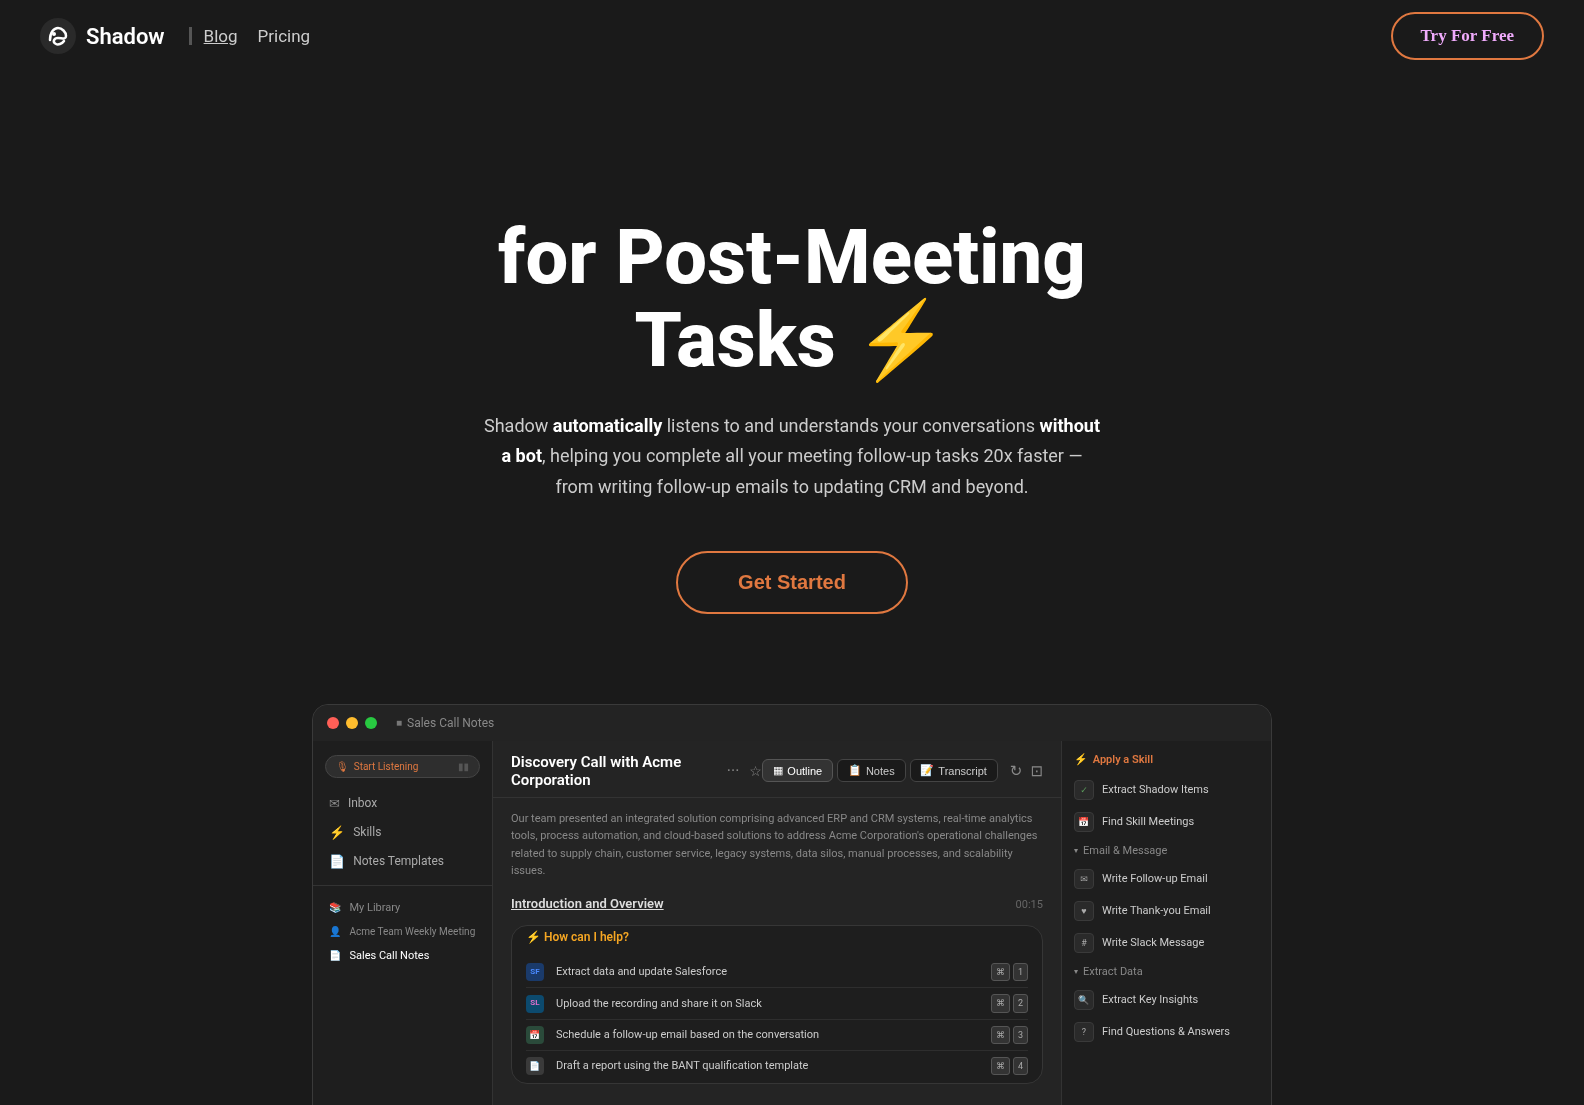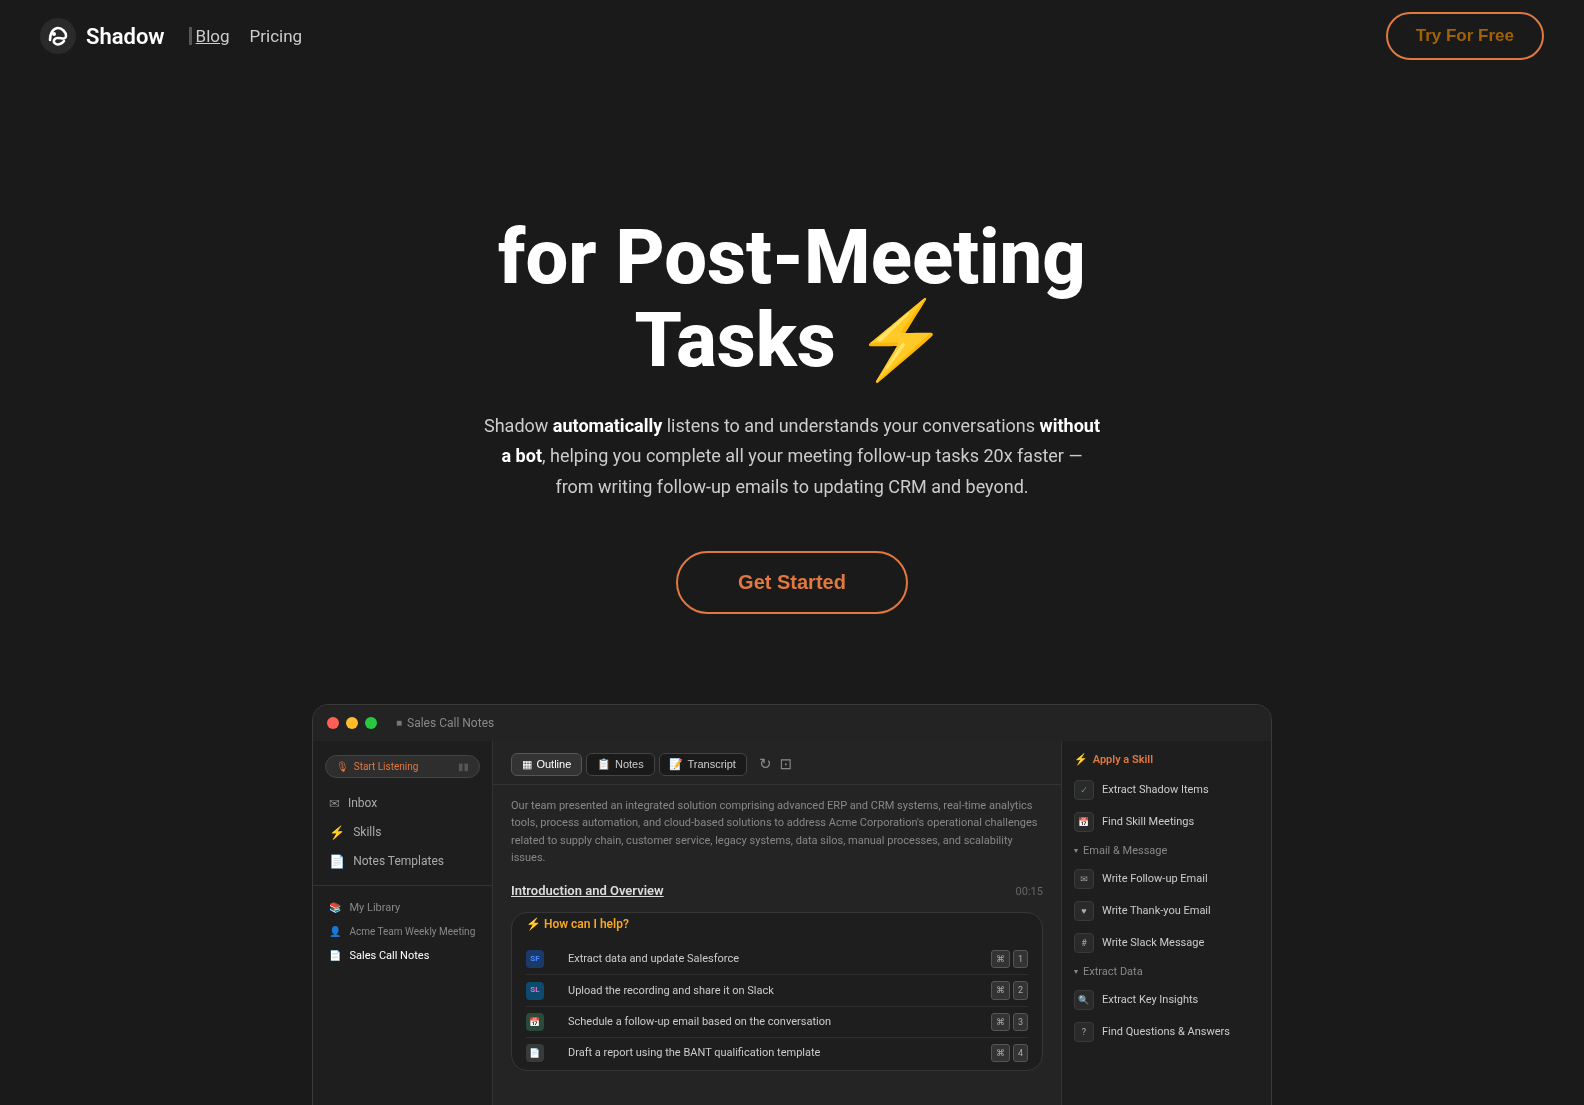--- a/index.html
+++ b/index.html
@@ -47,39 +47,40 @@
     }
     .nav-link {
       color: #ccc;
       text-decoration: none;
       font-size: 17px;
       padding: 6px 12px;
     }
     .nav-link-blog {
       display: flex;
       align-items: center;
-      gap: 0;
+      gap: 8px;
       color: #ccc;
       font-size: 17px;
     }
     .blog-bar {
       width: 3px;
       height: 18px;
       background: #555;
       margin-right: 4px;
     }
     .try-btn {
       background: transparent;
       border: 2px solid #e07840;
-      color: #a16207;
+      color: #f0abfc;
       padding: 12px 28px;
       border-radius: 50px;
       font-size: 17px;
       font-weight: 600;
       cursor: pointer;
+      font-family: Liberation Serif, serif;
     }
 
     
     .hero {
       text-align: center;
       padding: 60px 40px 40px;
     }
     .hero-title {
       font-size: 76px;
       font-weight: 800;
@@ -328,21 +329,21 @@
       justify-content: space-between;
       padding: 6px 0;
       border-bottom: 1px solid #2e2e2e;
       font-size: 11px;
       color: #ccc;
     }
     .task-row:last-child { border-bottom: none; }
     .task-left {
       display: flex;
       align-items: center;
-      gap: 24px;
+      gap: 12px;
     }
     .task-app-icon {
       width: 18px;
       height: 18px;
       border-radius: 4px;
       background: #3a3a6a;
       display: flex;
       align-items: center;
       justify-content: center;
       font-size: 8px;
@@ -514,20 +515,25 @@
         <span style="font-size:10px">Acme Team Weekly Meeting</span>
       </div>
       <div class="sidebar-sub-item active-sub">
         <span style="font-size:10px">📄</span>
         <span>Sales Call Notes</span>
       </div>
     </div>
 
     <div class="app-main">
       <div class="app-main-header">
+        <div class="meeting-title-row">
+          <span class="meeting-title">Discovery Call with Acme Corporation</span>
+          <span class="meeting-dots">···</span>
+          <span class="meeting-star">☆</span>
+        </div>
         <div style="display:flex;align-items:center;gap:12px">
           <div class="tab-buttons">
             <button class="tab-btn active-tab">
               <span>▦</span>
               <span>Outline</span>
             </button>
             <button class="tab-btn">
               <span>📋</span>
               <span>Notes</span>
             </button>

